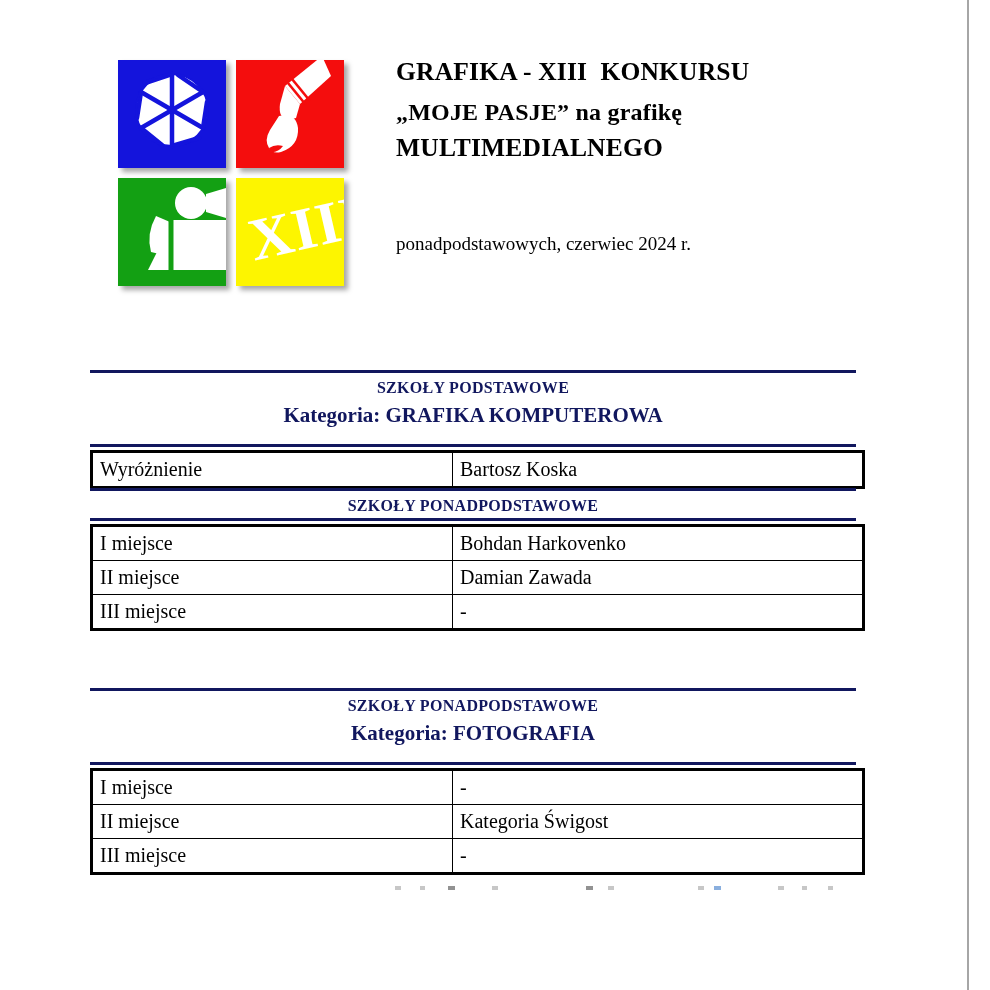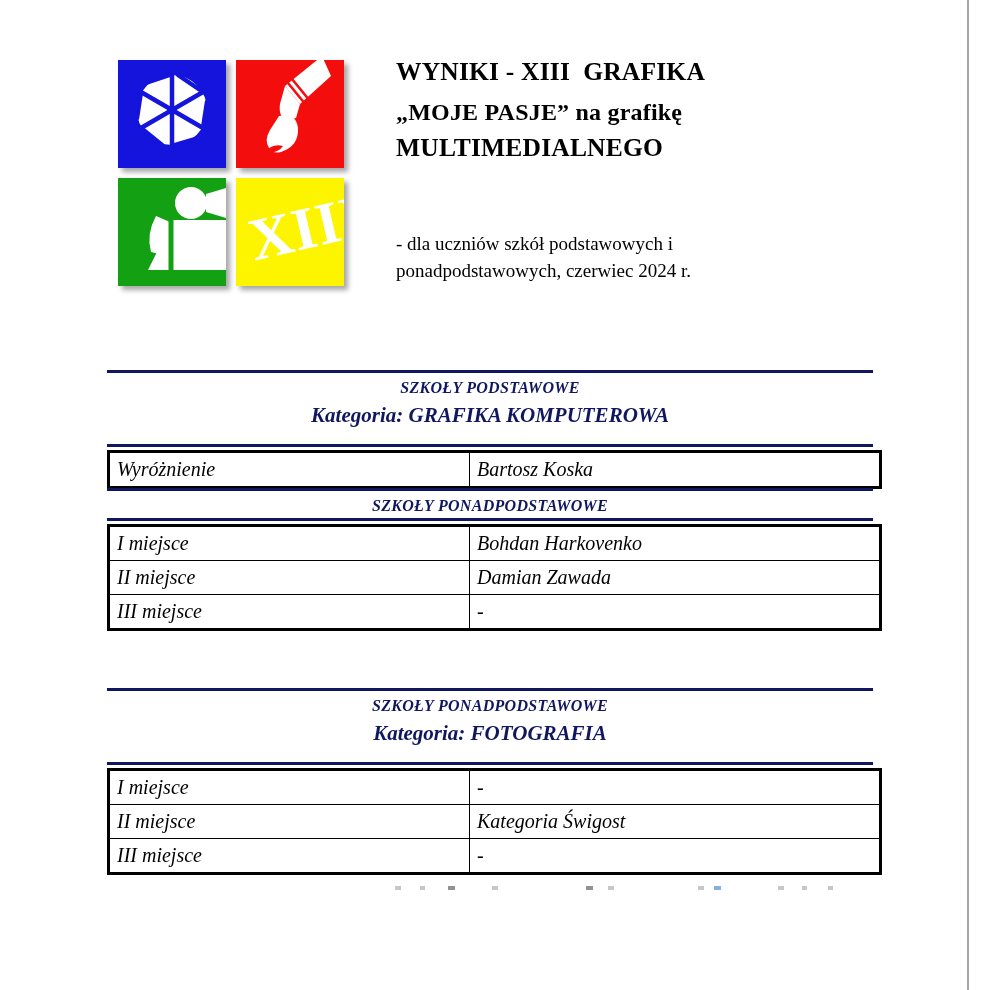--- a/index.html
+++ b/index.html
@@ -94,23 +94,22 @@
     width: 470px;
     font-size: 19px;
     line-height: 27px;
     color: #000000;
   }
   .subtitle-line { white-space: pre; }
 
   
   .results-section {
     position: absolute;
-    left: 107px;
+    left: 90px;
     width: 766px;
-    font-style: italic;
   }
   #section-0 { top: 370px; }
   #section-1 { top: 488px; }
   #section-2 { top: 688px; }
 
   .section-rule {
     width: 766px;
     height: 3px;
     background: #11175e;
     margin: 0;
@@ -231,27 +230,26 @@
 
       <div class="logo-tile" id="logo-tile-numeral">
         <svg viewBox="0 0 108 108">
           <text x="14" y="74" transform="rotate(-13 54 60)" font-family="'Liberation Serif', serif" font-size="60" font-weight="bold" fill="#ffffff" letter-spacing="1">XIII</text>
         </svg>
       </div>
 
     </div>
 
     <div id="title-area">
-      <div class="title-line" id="title-line-1">WYNIKI - XIII  GRAFIKA</div>
+      <div class="title-line" id="title-line-1">GRAFIKA - XIII  KONKURSU</div>
       <div class="title-line" id="title-line-3">„MOJE PASJE” na grafikę</div>
       <div class="title-line" id="title-line-2">MULTIMEDIALNEGO</div>
     </div>
 
     <div id="subtitle-area">
-      <div class="subtitle-line">- dla uczniów szkół podstawowych i</div>
       <div class="subtitle-line">ponadpodstawowych, czerwiec 2024 r.</div>
     </div>
 
   </div>
 
   <div class="results-section" id="section-0">
     <div class="section-rule"></div>
     <div class="section-heading section-school">SZKOŁY PODSTAWOWE</div>
     <div class="section-heading section-category">Kategoria:  GRAFIKA KOMPUTEROWA</div>
     <div class="section-rule"></div>

